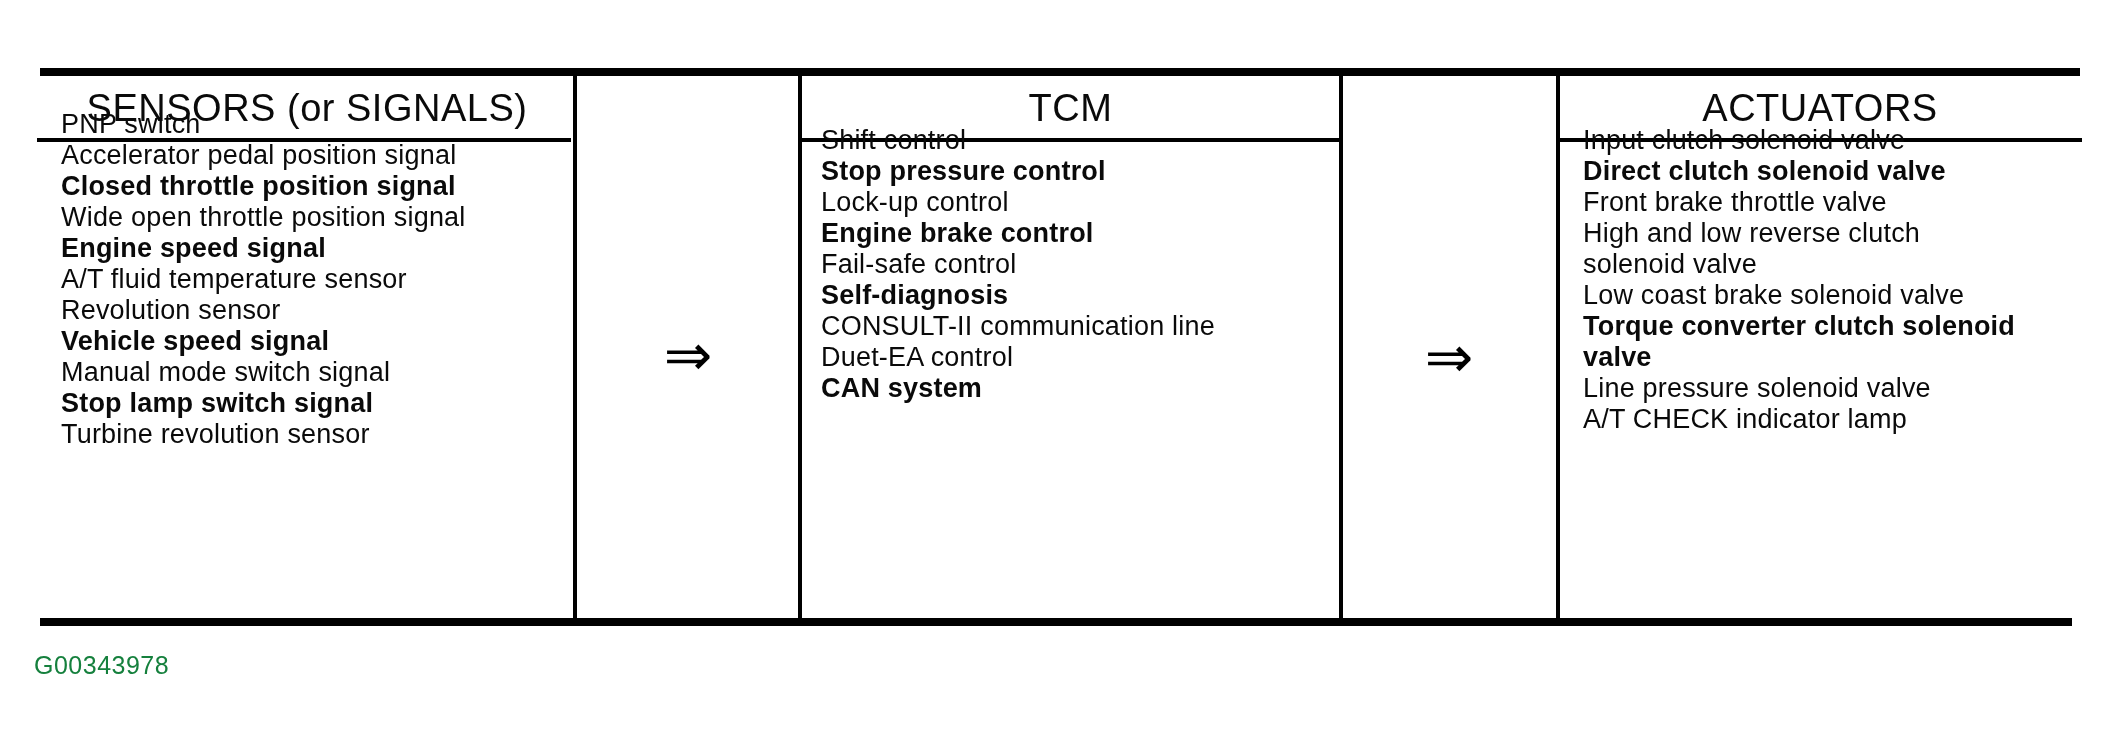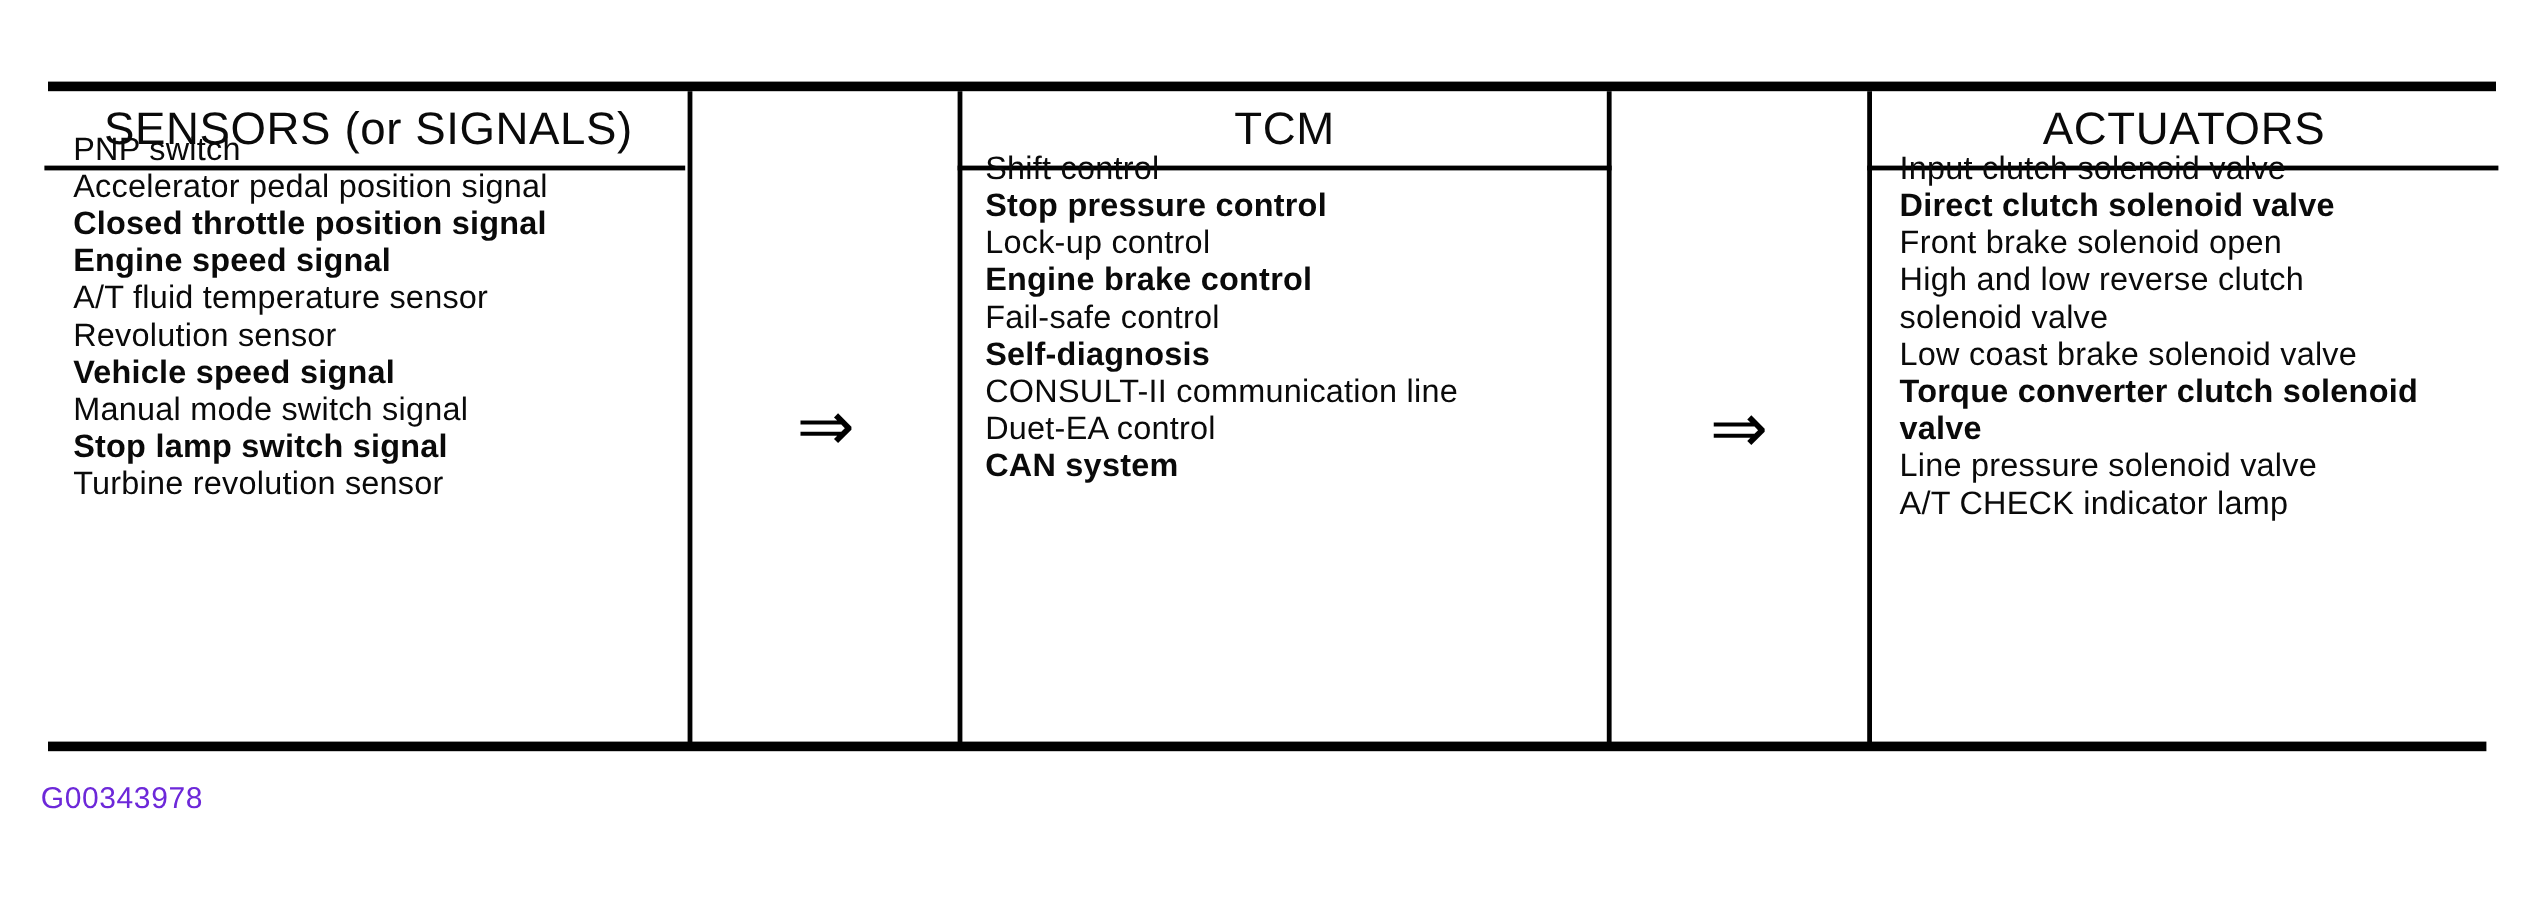--- a/index.html
+++ b/index.html
@@ -67,21 +67,21 @@
     color: #000000;
   }
   .flow-arrow.a1 { left: 646px;  top: 324px; }
   .flow-arrow.a2 { left: 1407px; top: 326px; }
   .figure-caption {
     position: absolute;
     left: 34px;
     top: 651px;
     font-size: 25px;
     letter-spacing: 0.5px;
-    color: #6d28d9;
+    color: #15803d;
   }
 </style>
 </head>
 <body>
 
 <div class="page">
 
   <div class="rule thick-top"></div>
   <div class="rule thick-bottom"></div>
   <div class="rule v1"></div>
@@ -94,20 +94,21 @@
   <div class="col-header h3">ACTUATORS</div>
 
   <div class="rule u1"></div>
   <div class="rule u2"></div>
   <div class="rule u3"></div>
 
   <div class="item-list l1">
       <div class="item">PNP switch</div>
       <div class="item">Accelerator pedal position signal</div>
       <div class="item bold">Closed throttle position signal</div>
+      <div class="item">Wide open throttle position signal</div>
       <div class="item bold">Engine speed signal</div>
       <div class="item">A/T fluid temperature sensor</div>
       <div class="item">Revolution sensor</div>
       <div class="item bold">Vehicle speed signal</div>
       <div class="item">Manual mode switch signal</div>
       <div class="item bold">Stop lamp switch signal</div>
       <div class="item">Turbine revolution sensor</div>
     </div>
   <div class="item-list l2">
       <div class="item">Shift control</div>
@@ -116,21 +117,21 @@
       <div class="item bold">Engine brake control</div>
       <div class="item">Fail-safe control</div>
       <div class="item bold">Self-diagnosis</div>
       <div class="item">CONSULT-II communication line</div>
       <div class="item">Duet-EA control</div>
       <div class="item bold">CAN system</div>
     </div>
   <div class="item-list l3">
       <div class="item">Input clutch solenoid valve</div>
       <div class="item bold">Direct clutch solenoid valve</div>
-      <div class="item">Front brake solenoid open</div>
+      <div class="item">Front brake throttle valve</div>
       <div class="item">High and low reverse clutch
 solenoid valve</div>
       <div class="item">Low coast brake solenoid valve</div>
       <div class="item bold">Torque converter clutch solenoid
 valve</div>
       <div class="item">Line pressure solenoid valve</div>
       <div class="item">A/T CHECK indicator lamp</div>
     </div>
 
   <div class="flow-arrow a1">⇒</div>

